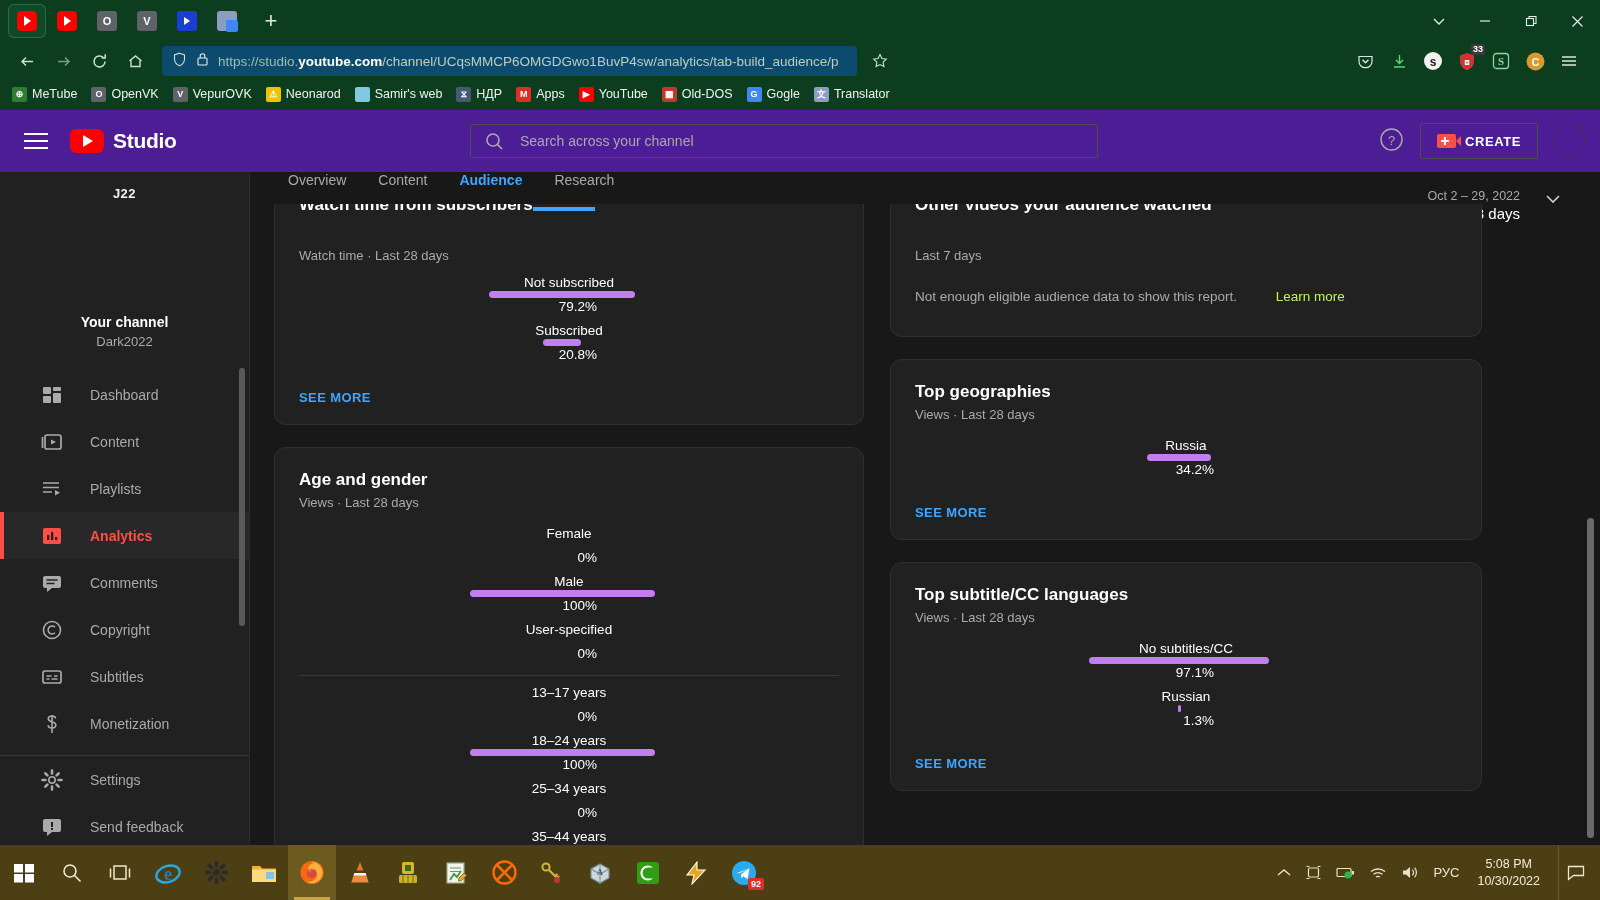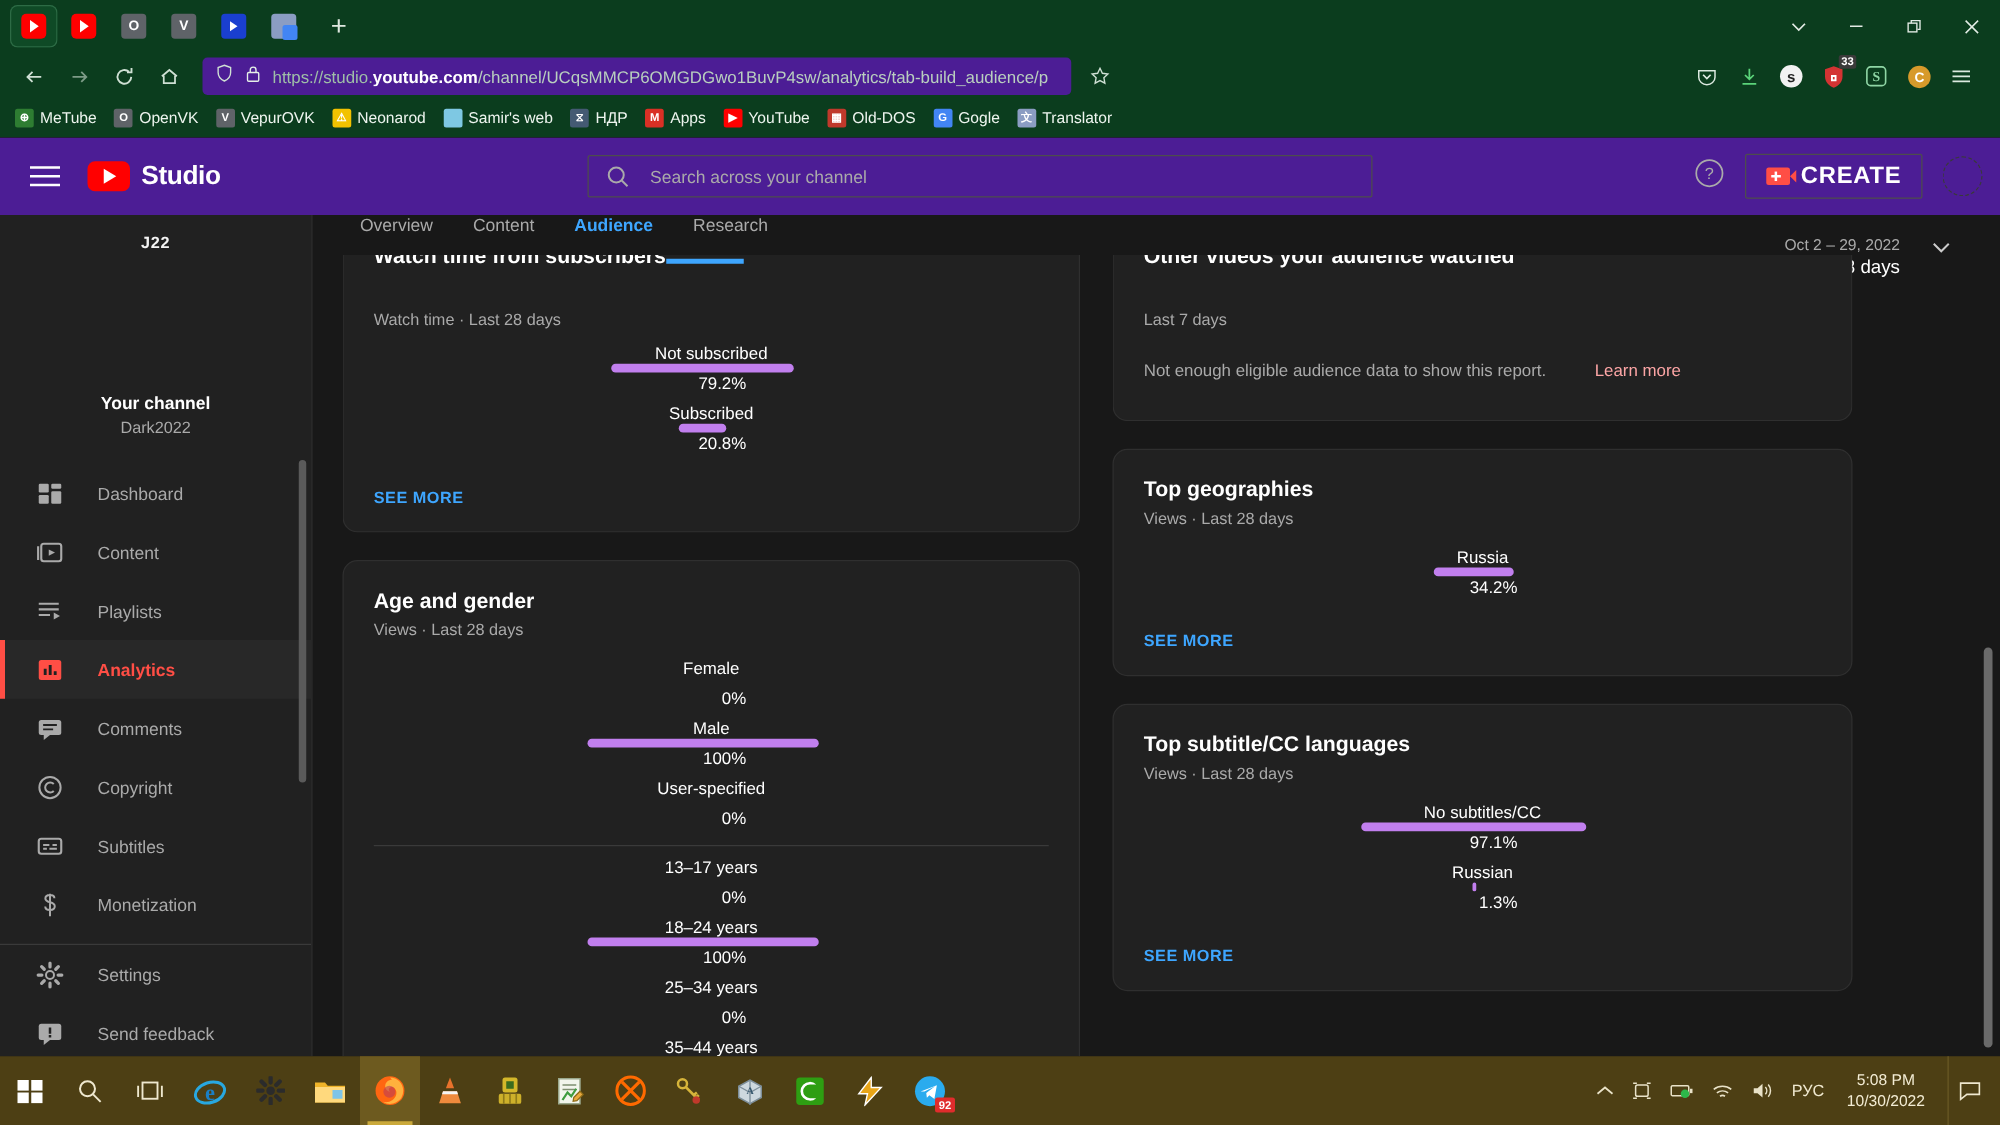--- a/index.html
+++ b/index.html
@@ -34,21 +34,21 @@
     background:#4285f4; border-radius:2px; }
   .newtab { color:#dfe8e0; font-size:22px; margin-left:8px; width:30px; text-align:center; cursor:default; }
 
   .wincontrols { position:absolute; right:0; top:0; height:42px; display:flex; align-items:center; }
   .wc { width:46px; height:42px; display:flex; align-items:center; justify-content:center; color:#e3ece5; }
   .wc svg { display:block; }
 
   .navbar { height:38px; display:flex; align-items:center; padding:0 10px; gap:2px; }
   .navbtn { width:34px; height:30px; display:flex; align-items:center; justify-content:center; color:#cfe0d4; }
   .urlbar {
-    flex:0 0 auto; width:695px; height:30px; background:#4c1d95; border-radius:4px;
+    flex:0 0 auto; width:695px; height:30px; background:#0c4a6e; border-radius:4px;
     display:flex; align-items:center; padding:0 10px; margin-left:8px; gap:9px;
   }
   .urltext { font-size:13.5px; color:#9fbfa8; white-space:nowrap; overflow:hidden; }
   .urltext b { color:#ffffff; font-weight:bold; }
   .urltext .path { color:#b9cfbf; }
   .searchbar {
     width:285px; height:30px; background:#0d4422; border-radius:4px; margin-left:14px;
     display:flex; align-items:center; padding:0 10px; gap:9px;
   }
   .searchbar span { font-size:13.5px; color:#a8c4b0; }
@@ -76,41 +76,41 @@
   .logo-text { font-size:21px; font-weight:bold; letter-spacing:-0.3px; }
   .yt-search {
     position:absolute; left:470px; width:628px; height:34px; background:transparent;
     border:1px solid #4d4d4d; border-radius:2px; display:flex; align-items:center; padding:0 14px; gap:16px;
   }
   .yt-search span { font-size:14px; color:#aaa; }
   .hdr-right { position:absolute; right:14px; display:flex; align-items:center; gap:16px; }
   .help-ico { color:#aaa; }
   .create-btn {
     display:flex; align-items:center; gap:9px; border:1px solid #4d4d4d; border-radius:2px;
-    height:36px; padding:0 16px; font-size:19px; font-weight:bold; letter-spacing:0.6px; color:#fff;
+    height:36px; padding:0 16px; font-size:13px; font-weight:bold; letter-spacing:0.6px; color:#fff;
   }
   .cam { width:19px; height:14px; background:#ff4e45; border-radius:2px; position:relative; }
   .cam::before { content:""; position:absolute; left:4px; top:3px; width:8px; height:8px;
     background:#fff;
     clip-path:polygon(3px 0,5px 0,5px 3px,8px 3px,8px 5px,5px 5px,5px 8px,3px 8px,3px 5px,0 5px,0 3px,3px 3px); }
   .cam::after { content:""; position:absolute; right:-5px; top:2px;
     border-right:5px solid #ff4e45; border-top:5px solid transparent; border-bottom:5px solid transparent; }
   .avatar-ph { width:32px; height:32px; border-radius:50%; border:1px dashed #3a3a3a; }
 
   .studio-body { position:absolute; top:62px; left:0; right:0; bottom:0; }
 
   
   .sidebar { position:absolute; left:0; top:0; width:250px; bottom:0; background:#212121;
     border-right:1px solid #2b2b2b; overflow:hidden; }
   .ch-ghost { text-align:center; color:#fff; font-size:13px; font-weight:bold; padding-top:14px;
     letter-spacing:0.5px; opacity:.95; }
   .ch-name { text-align:center; font-size:14px; font-weight:bold; color:#fff; margin-top:113px; }
   .ch-sub { text-align:center; font-size:13px; color:#aaa; margin-top:4px; }
   .navlist { margin-top:22px; }
-  .navitem { height:47px; display:flex; align-items:center; gap:26px; padding-left:28px;
+  .navitem { height:47px; display:flex; align-items:center; gap:26px; padding-left:40px;
     color:#aaa; font-size:14px; position:relative; }
   .navitem .ni-ico { width:24px; display:flex; align-items:center; justify-content:center; }
   .navitem.active { background:#282828; color:#ff4e45; font-weight:bold; }
   .navitem.active::before { content:""; position:absolute; left:0; top:0; bottom:0; width:4px; background:#ff4e45; }
   .nav-sep { height:1px; background:#3a3a3a; margin:8px 0 0 0; }
   .side-scroll { position:absolute; right:4px; top:196px; width:6px; height:258px;
     background:#5a5a5a; border-radius:3px; }
 
   
   .content { position:absolute; left:250px; right:0; top:0; bottom:0; overflow:hidden; }
@@ -132,21 +132,21 @@
   .card-title { font-size:17px; font-weight:bold; color:#fff; }
   .card-sub { font-size:13px; color:#aaa; margin-top:5px; }
   .row { display:flex; align-items:center; height:39px; margin-top:9px;flex-direction:column; }
   .row-label { font-size:13.5px; color:#fff; flex:none; }
   .row-bar { flex:1; display:flex; justify-content:flex-end; align-items:center; padding-right:14px; }
   .bar { height:7px; background:#c17fee; border-radius:4px; }
   .row-val { width:56px; text-align:right; font-size:13.5px; color:#fff; }
   .see-more { font-size:13px; font-weight:bold; color:#3ea6ff; letter-spacing:0.4px; margin-top:28px; display:inline-block; }
   .divider { height:1px; background:#3a3a3a; margin:14px 0 4px; }
   .empty-msg { font-size:13.5px; color:#aaa; margin-top:26px; }
-  .empty-msg a { color:#fca5a5; text-decoration:none;padding-left:35px; }
+  .empty-msg a { color:#bef264; text-decoration:none;padding-left:35px; }
 
   .ghost-title { position:absolute; left:24px; top:-9px; font-size:17px; font-weight:bold; color:#fff;
     white-space:nowrap; }
   .ghost-underline { position:absolute; left:258px; top:3px; width:62px; height:4px; background:#3ea6ff; }
 
   .main-scroll { position:absolute; right:6px; top:298px; width:7px; height:320px;
     background:#6a6a6a; border-radius:4px; }
 
   
   #taskbar { position:absolute; left:0; top:845px; width:1600px; height:55px; background:#4d3f14; }

